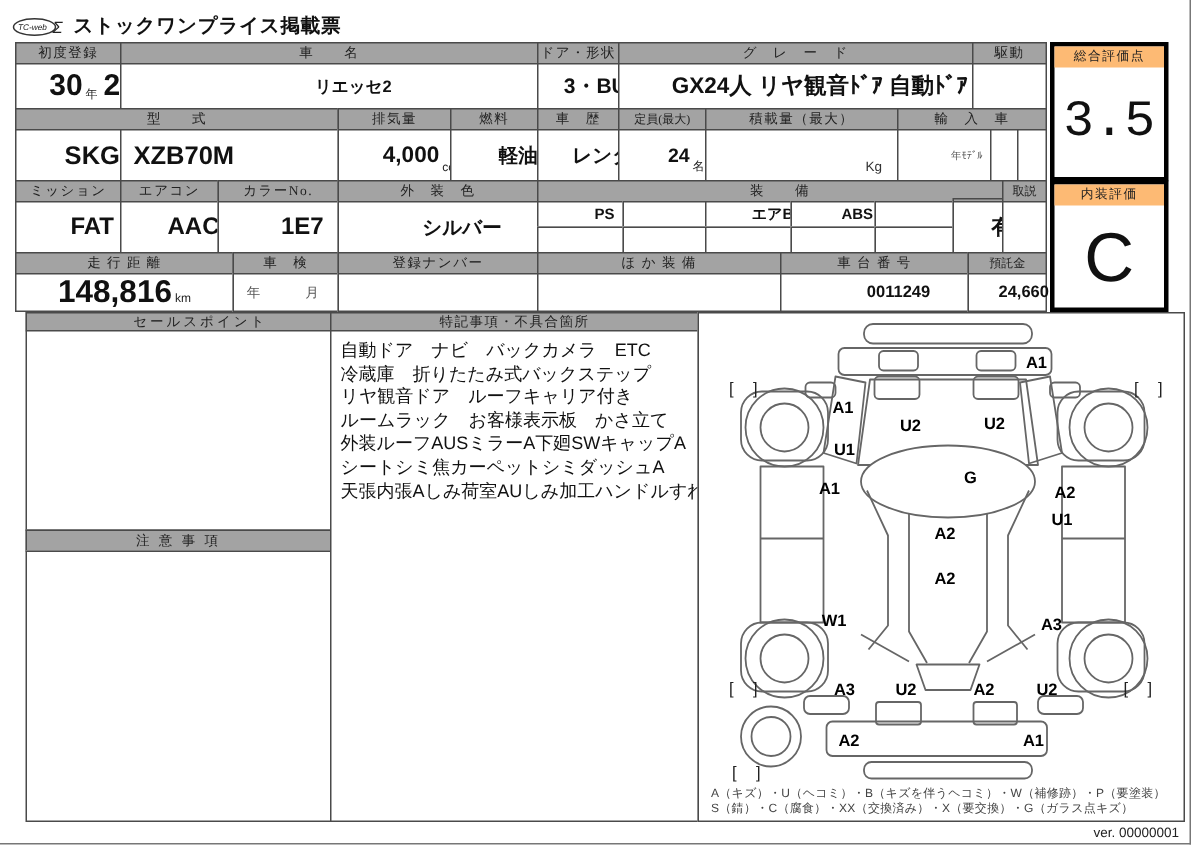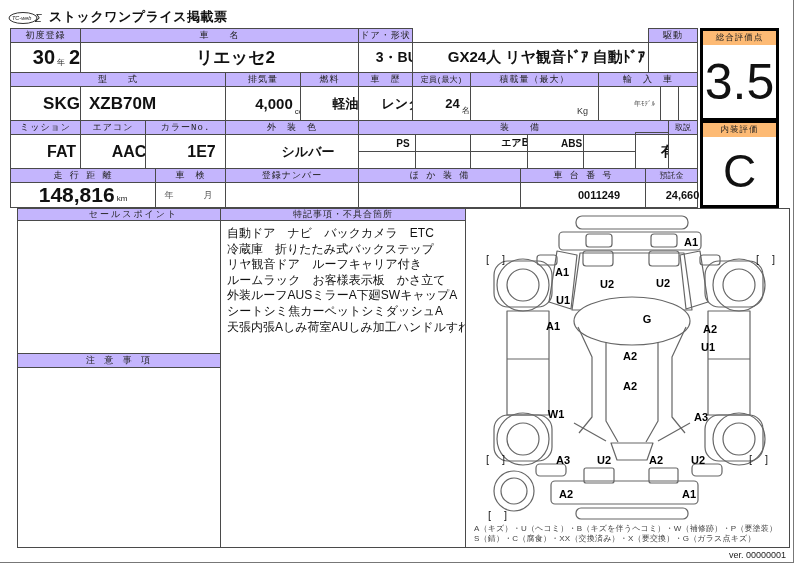--- a/index.html
+++ b/index.html
@@ -4,21 +4,21 @@
 <style>
   html,body{margin:0;padding:0;background:#fff;}
   .page{position:relative;width:800px;height:566px;background:#fff;overflow:hidden;
         font-family:"Liberation Sans","DejaVu Sans",sans-serif;color:#111;}
   .frame{position:absolute;left:0;top:0;width:793px;height:562px;
          border-right:1px solid #777;border-bottom:1px solid #777;}
   .titlebar{position:absolute;left:8px;top:8px;display:flex;align-items:center;gap:5px;}
   .title{font-size:13px;font-weight:700;letter-spacing:.5px;}
   .cell{position:absolute;box-sizing:border-box;border:1px solid #4a4a4a;background:#fff;
         display:flex;align-items:center;justify-content:center;white-space:nowrap;}
-  .hdr{background:#c4b5fd;font-family:Liberation Mono, monospace;
+  .hdr{background:#a3a3a3;font-family:Liberation Serif, serif;
        font-size:9px;color:#222;letter-spacing:1px;}
   .hdr-s{font-size:8px;letter-spacing:0;}
   .val{font-weight:600;padding-left:32px;}
   .unit{font-size:8px;font-weight:400;color:#222;align-self:flex-end;margin:0 0 4px 2px;}
   .gray{color:#555;}
   .evalbox{position:absolute;box-sizing:border-box;border:3px solid #000;background:#fff;
            display:flex;flex-direction:column;}
   .evalbox .ehdr{height:14px;background:#fdba74;font-family:"Liberation Serif","DejaVu Serif",serif;
                  font-size:8.5px;color:#222;display:flex;align-items:center;justify-content:center;letter-spacing:1px;}
   .evalbox .eval{flex:1;display:flex;align-items:center;justify-content:center;font-weight:500;}
@@ -45,29 +45,30 @@
       <ellipse cx="15" cy="8" rx="14" ry="5.5" fill="none" stroke="#333" stroke-width="1"></ellipse>
       <text x="4" y="10" font-size="5.5" font-style="italic" fill="#222">TC-web</text>
       <text x="27" y="12" font-size="11" font-style="italic" fill="#222">Σ</text>
     </svg>
     <span class="title">ストックワンプライス掲載票</span>
   </div>
 
   <div class="cell hdr" style="left:10px;top:28px;width:71px;height:15px;">初度登録</div>
   <div class="cell hdr" style="left:80px;top:28px;width:279px;height:15px;">車　　名</div>
   <div class="cell hdr" style="left:358px;top:28px;width:55px;height:15px;">ドア・形状</div>
+  <div class="cell hdr" style="left:412px;top:28px;width:237px;height:15px;">グ　レ　ー　ド</div>
   <div class="cell hdr" style="left:648px;top:28px;width:50px;height:15px;">駆動</div>
 
   <div class="cell val" style="left:10px;top:42px;width:71px;height:31px;">
     <span class="bignum">30</span>
       <span class="unit">年</span>
     <span class="bignum" style="margin-left:4px;">2</span>
       <span class="unit">月</span>
   </div>
-  <div class="cell val" style="left:80px;top:42px;width:279px;height:31px;font-size:17px;">リエッセ2</div>
+  <div class="cell val" style="left:80px;top:42px;width:279px;height:31px;font-size:11px;">リエッセ2</div>
   <div class="cell val" style="left:358px;top:42px;width:55px;height:31px;font-size:14px;">3・BUS</div>
   <div class="cell val" style="left:412px;top:42px;width:237px;height:31px;font-size:15px;">GX24人 リヤ観音ﾄﾞｱ 自動ﾄﾞｱ</div>
   <div class="cell" style="left:648px;top:42px;width:50px;height:31px;"></div>
 
   <div class="cell hdr" style="left:10px;top:72px;width:216px;height:15px;">型　　式</div>
   <div class="cell hdr" style="left:225px;top:72px;width:76px;height:15px;">排気量</div>
   <div class="cell hdr" style="left:300px;top:72px;width:59px;height:15px;">燃料</div>
   <div class="cell hdr" style="left:358px;top:72px;width:55px;height:15px;">車　歴</div>
   <div class="cell hdr hdr-s" style="left:412px;top:72px;width:59px;height:15px;">定員(最大)</div>
   <div class="cell hdr" style="left:470px;top:72px;width:129px;height:15px;">積載量（最大）</div>
@@ -135,21 +136,21 @@
   <div class="cell" style="left:225px;top:182px;width:134px;height:26px;"></div>
   <div class="cell" style="left:358px;top:182px;width:163px;height:26px;"></div>
   <div class="cell val" style="left:520px;top:182px;width:126px;height:26px;font-size:11px;">0011249</div>
   <div class="cell val" style="left:645px;top:182px;width:53px;height:26px;font-size:11px;">
     <span>24,660</span>
       <span class="unit">円</span>
   </div>
 
   <div class="evalbox" style="left:700px;top:28px;width:79px;height:93px;">
     <div class="ehdr">総合評価点</div>
-    <div class="eval" style="font-size:50px;">3.5</div>
+    <div class="eval" style="font-size:34px;font-family:Liberation Mono, monospace;">3.5</div>
   </div>
   <div class="evalbox" style="left:700px;top:120px;width:79px;height:88px;">
     <div class="ehdr">内装評価</div>
     <div class="eval" style="font-size:46px;">C</div>
   </div>
 
   <div class="cell hdr" style="left:17px;top:208px;width:233px;height:13px;letter-spacing:2px;">セールスポイント</div>
   <div class="cell" style="left:17px;top:220px;width:204px;height:134px;"></div>
   <div class="cell hdr" style="left:17px;top:353px;width:204px;height:15px;letter-spacing:2px;">注 意 事 項</div>
   <div class="cell" style="left:17px;top:367px;width:204px;height:181px;"></div>

